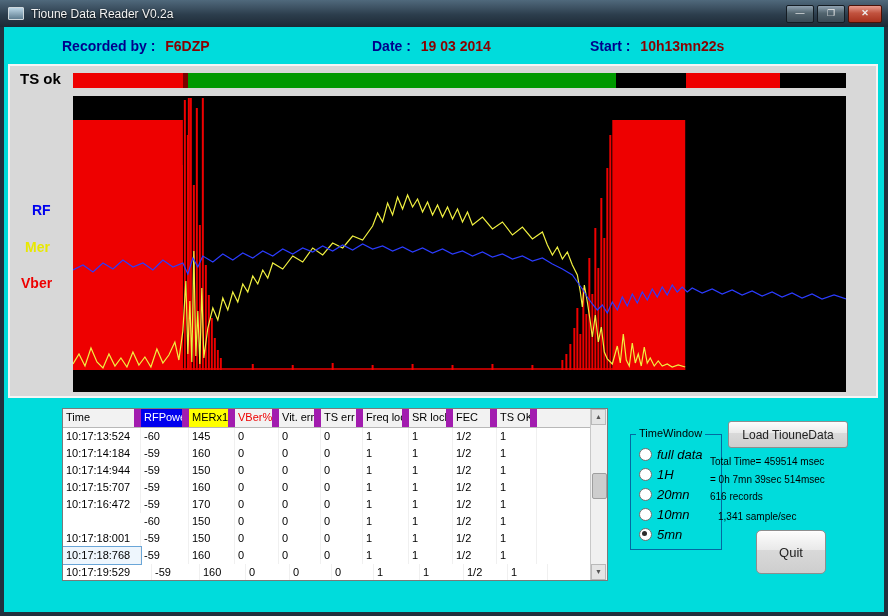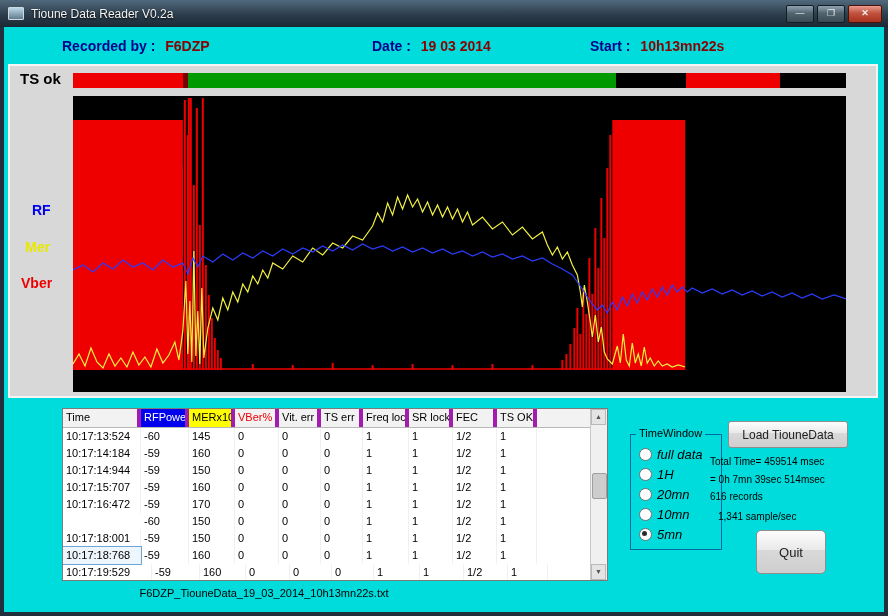--- a/index.html
+++ b/index.html
@@ -32,21 +32,21 @@
   .side-label{position:absolute;font-size:14px;font-weight:bold;}
   .lbl-rf{left:22px;top:136px;color:#0000ee;}
   .lbl-mer{left:15px;top:173px;color:#e8e800;}
   .lbl-vber{left:11px;top:209px;color:#ee0000;}
 
   
   .datatable{position:absolute;left:58px;top:381px;width:546px;height:173px;background:#fff;
     border:1px solid #7a7a7a;box-sizing:border-box;overflow:hidden;}
   .thead{display:flex;height:18px;background:#f2f2f2;border-bottom:1px solid #b8b8b8;
     font-size:11px;align-items:stretch;width:530px;}
-  .th{box-sizing:border-box;border-right:4px solid #a21caf;padding:2px 0 0 3px;white-space:nowrap;overflow:hidden;}
+  .th{box-sizing:border-box;border-right:7px solid #a21caf;padding:2px 0 0 3px;white-space:nowrap;overflow:hidden;}
   .tbody{width:530px;}
   .tr{display:flex;height:17px;font-size:11px;}
   .td{box-sizing:border-box;padding:2px 0 0 3px;white-space:nowrap;overflow:hidden;border-right:1px solid #f0f0f0;}
   .td.selected{outline:1px solid #6aa6d8;background:#eef6fd;}
   .vscroll{position:absolute;top:0;right:0;bottom:0;width:16px;background:#f0f0f0;border-left:1px solid #c8c8c8;}
   .sbtn{position:absolute;left:0;width:15px;height:16px;background:#e4e4e4;border:1px solid #b9b9b9;
     box-sizing:border-box;font-size:7px;text-align:center;line-height:14px;color:#555;}
   .sbtn.up{top:0;}
   .sbtn.down{bottom:0;}
   .sthumb{position:absolute;left:1px;top:64px;width:13px;height:24px;background:#cdcdcd;border:1px solid #9f9f9f;border-radius:2px;}
@@ -325,15 +325,14 @@
         </div>
     </div>
 
     <button class="btn load-btn">Load TiouneData</button>
     <div class="info-line il1">Total Time=  459514 msec</div>
     <div class="info-line il2">= 0h 7mn 39sec 514msec</div>
     <div class="info-line il3">616 records</div>
     <div class="info-line il4">1,341 sample/sec</div>
     <button class="btn quit-btn">Quit</button>
 
-    <div class="filename">F6DZP_TiouneData_19_03_2014_10h13mn22s.txt</div>
   </div>
 </div>
 
 </body></html>

